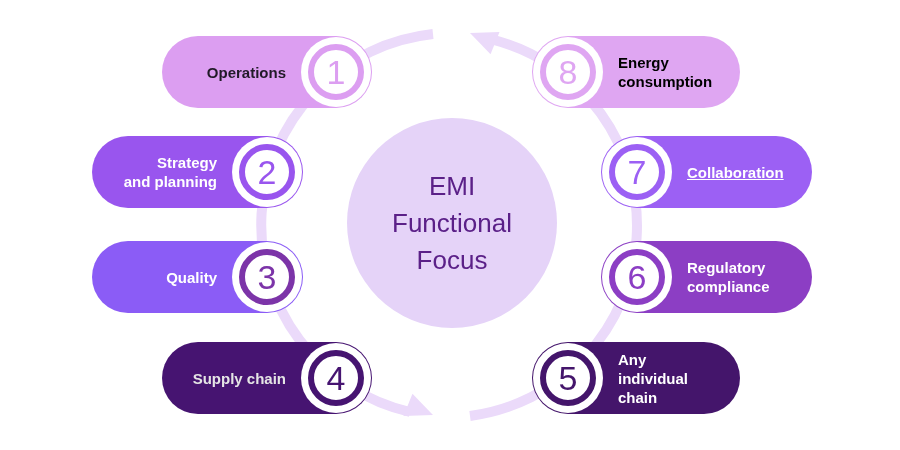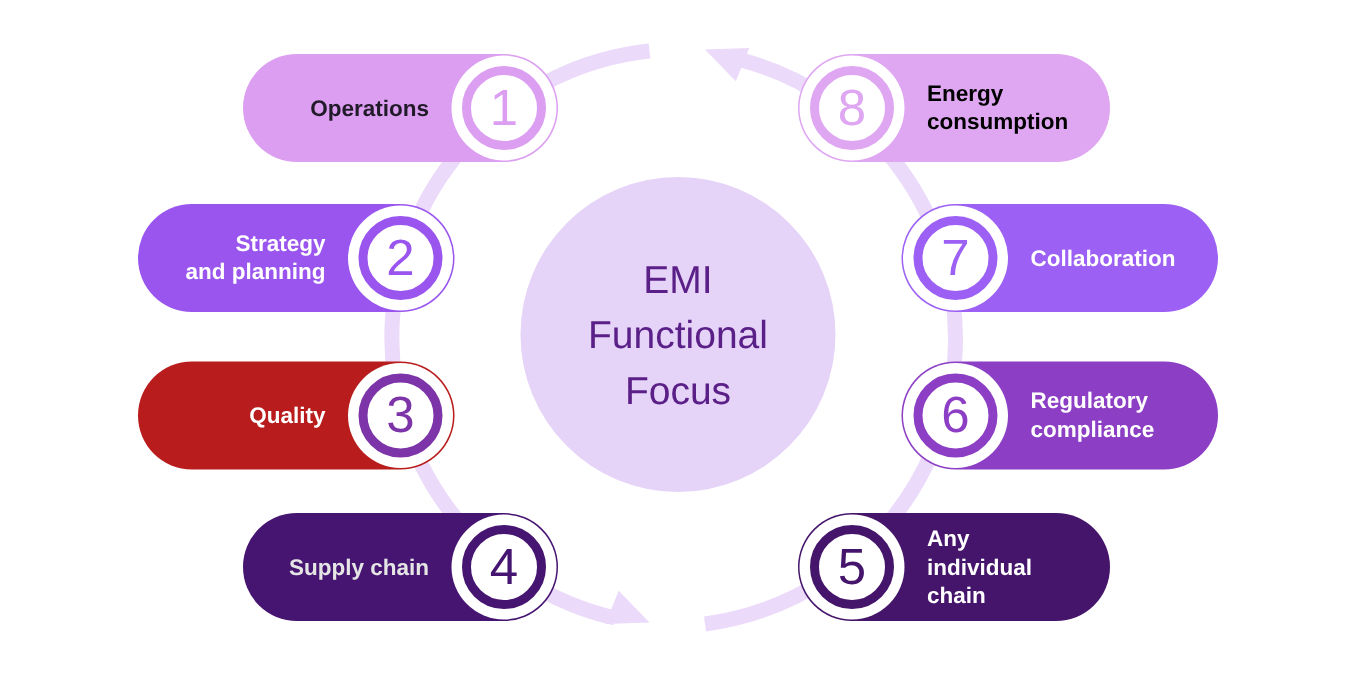--- a/index.html
+++ b/index.html
@@ -77,21 +77,21 @@
   <div class="pill left p2" style="background: rgb(153, 85, 238);">
     <span class="label" style="color: rgb(255, 255, 255);">Strategy
 and planning</span>
     <div class="badge">
       <div class="badge-inner" style="border-color: rgb(153, 85, 238);">
         <span class="num" style="color: rgb(153, 85, 238);">2</span>
       </div>
     </div>
   </div>
 
-  <div class="pill left p3" style="background: #b91c1c;">
+  <div class="pill left p3" style="background: #8b5cf6;">
     <span class="label" style="color: rgb(255, 255, 255);">Quality</span>
     <div class="badge">
       <div class="badge-inner" style="border-color: rgb(124, 52, 168);">
         <span class="num" style="color: rgb(124, 52, 168);">3</span>
       </div>
     </div>
   </div>
 
   <div class="pill left p4" style="background: rgb(70, 20, 113);">
     <span class="label" style="color: #e5e5e5;">Supply chain</span>
@@ -116,21 +116,21 @@
     <span class="label" style="color: rgb(255, 255, 255);">Regulatory
 compliance</span>
     <div class="badge">
       <div class="badge-inner" style="border-color: rgb(140, 62, 196);">
         <span class="num" style="color: rgb(140, 62, 196);">6</span>
       </div>
     </div>
   </div>
 
   <div class="pill right p7" style="background: rgb(156, 96, 244);">
-    <span class="label" style="color: rgb(255, 255, 255);">Collaboration</span>
+    <span class="label" style="color: rgb(255, 255, 255); text-decoration: underline;">Collaboration</span>
     <div class="badge">
       <div class="badge-inner" style="border-color: rgb(156, 96, 244);">
         <span class="num" style="color: rgb(156, 96, 244);">7</span>
       </div>
     </div>
   </div>
 
   <div class="pill right p8" style="background: rgb(223, 166, 242);">
     <span class="label" style="color: #000000;">Energy
 consumption</span>

